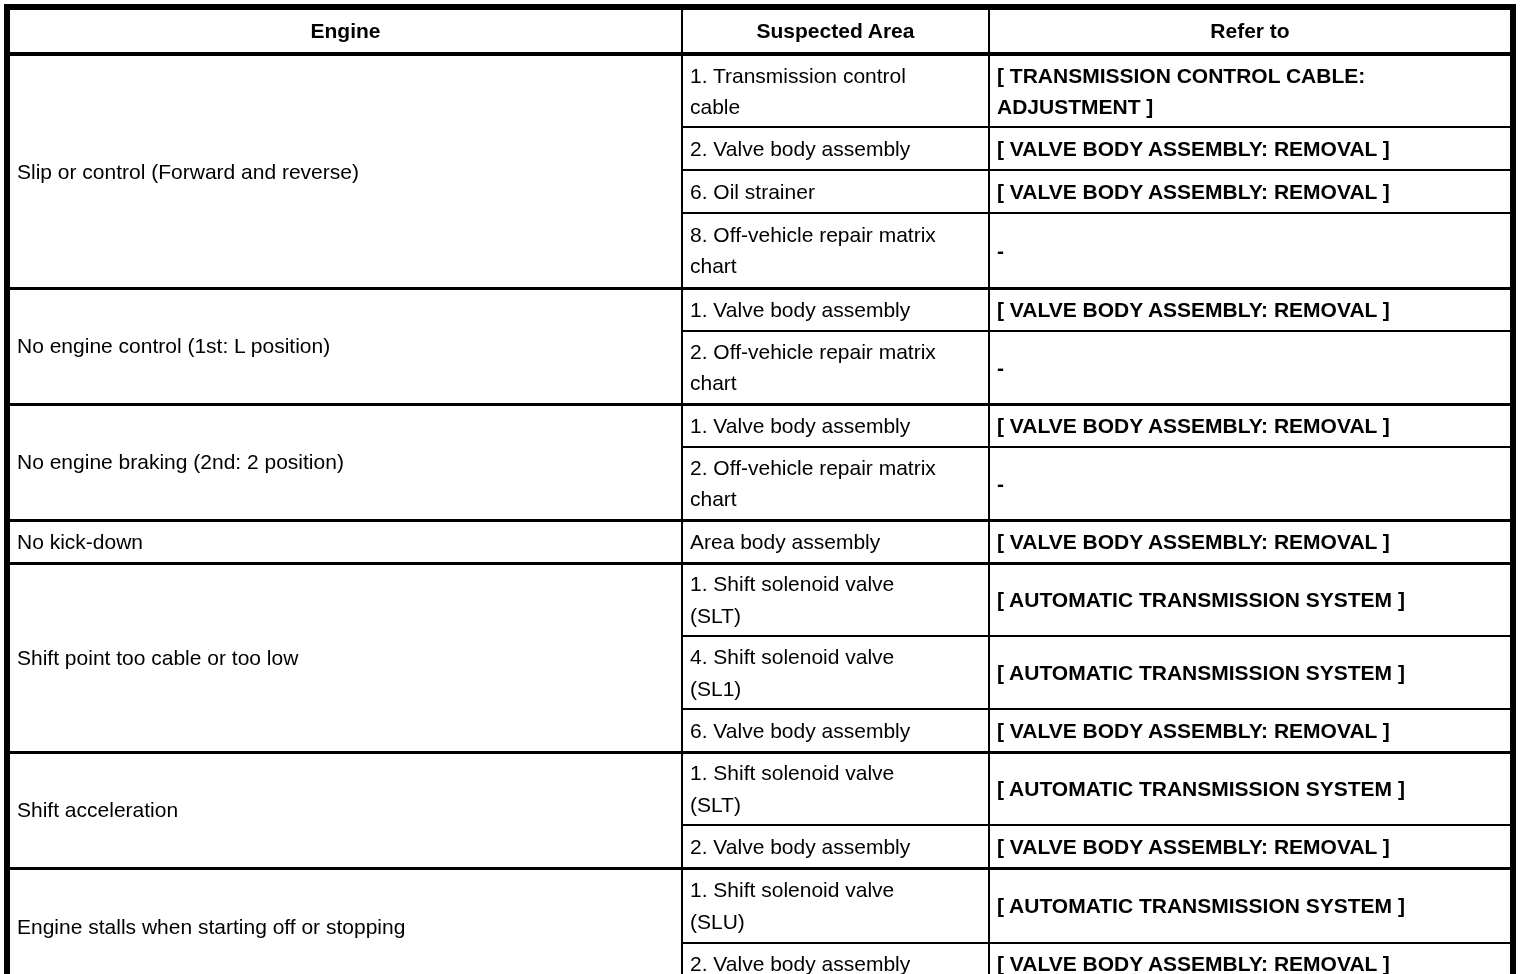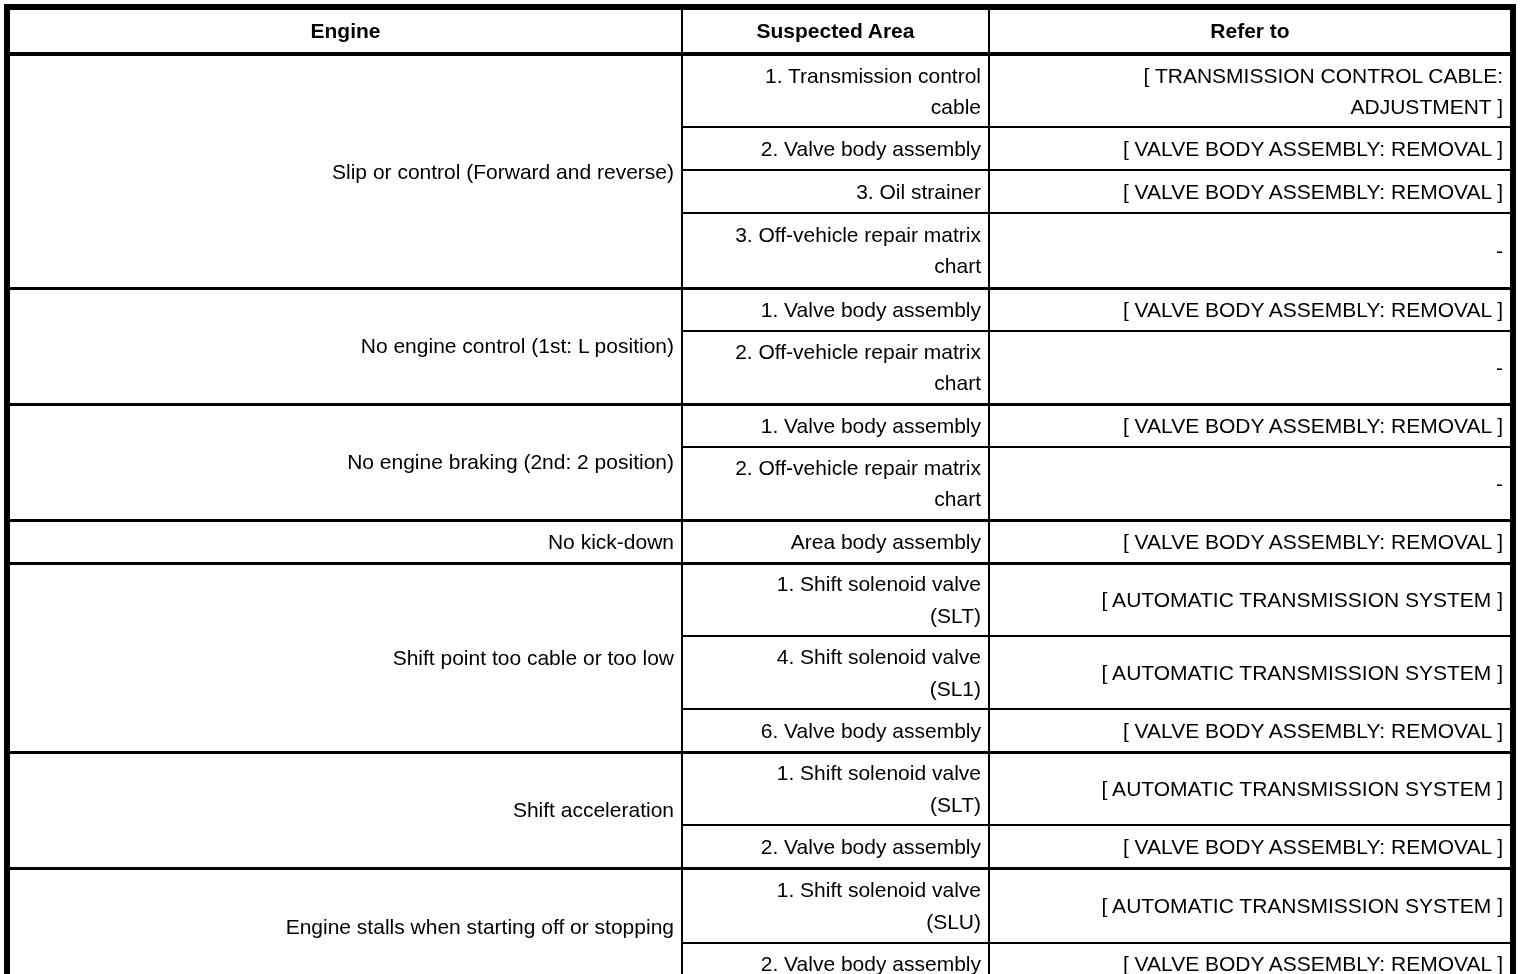--- a/index.html
+++ b/index.html
@@ -22,32 +22,32 @@
     line-height: 1.5;
   }
   col.c-symptom   { width: 675px; }
   col.c-suspected { width: 307px; }
   col.c-refer     { width: 524px; }
 
   th, td {
     border: 2px solid #000000;
     padding: 2px 7px;
     vertical-align: middle;
-    text-align: right;
+    text-align: left;
     white-space: pre-line;
     overflow: hidden;
   }
   thead th {
     font-weight: bold;
     text-align: center;
     height: 38px;
     border-bottom: 4px solid #000000;
     white-space: nowrap;
   }
-  td.refer-cell { font-weight: normal; }
+  td.refer-cell { font-weight: bold; }
 
   tr.group-start > td { border-top: 3px solid #000000; }
 
   tr.row-s { height: 43px; }  
   tr.row-d { height: 73px; }  
   tr.row-t { height: 75px; }  
 </style>
 </head>
 <body>
 
@@ -72,25 +72,25 @@
         <td>1. Transmission control
 cable</td>
         <td class="refer-cell">[ TRANSMISSION CONTROL CABLE:
 ADJUSTMENT ]</td>
       </tr>
       <tr class="row-s">
         <td>2. Valve body assembly</td>
         <td class="refer-cell">[ VALVE BODY ASSEMBLY: REMOVAL ]</td>
       </tr>
       <tr class="row-s">
-        <td>3. Oil strainer</td>
+        <td>6. Oil strainer</td>
         <td class="refer-cell">[ VALVE BODY ASSEMBLY: REMOVAL ]</td>
       </tr>
       <tr class="row-t">
-        <td>3. Off-vehicle repair matrix
+        <td>8. Off-vehicle repair matrix
 chart</td>
         <td class="refer-cell">-</td>
       </tr>
 
       <tr class="group-start row-s">
         <td rowspan="2">No engine control (1st: L position)</td>
         <td>1. Valve body assembly</td>
         <td class="refer-cell">[ VALVE BODY ASSEMBLY: REMOVAL ]</td>
       </tr>
       <tr class="row-d">

